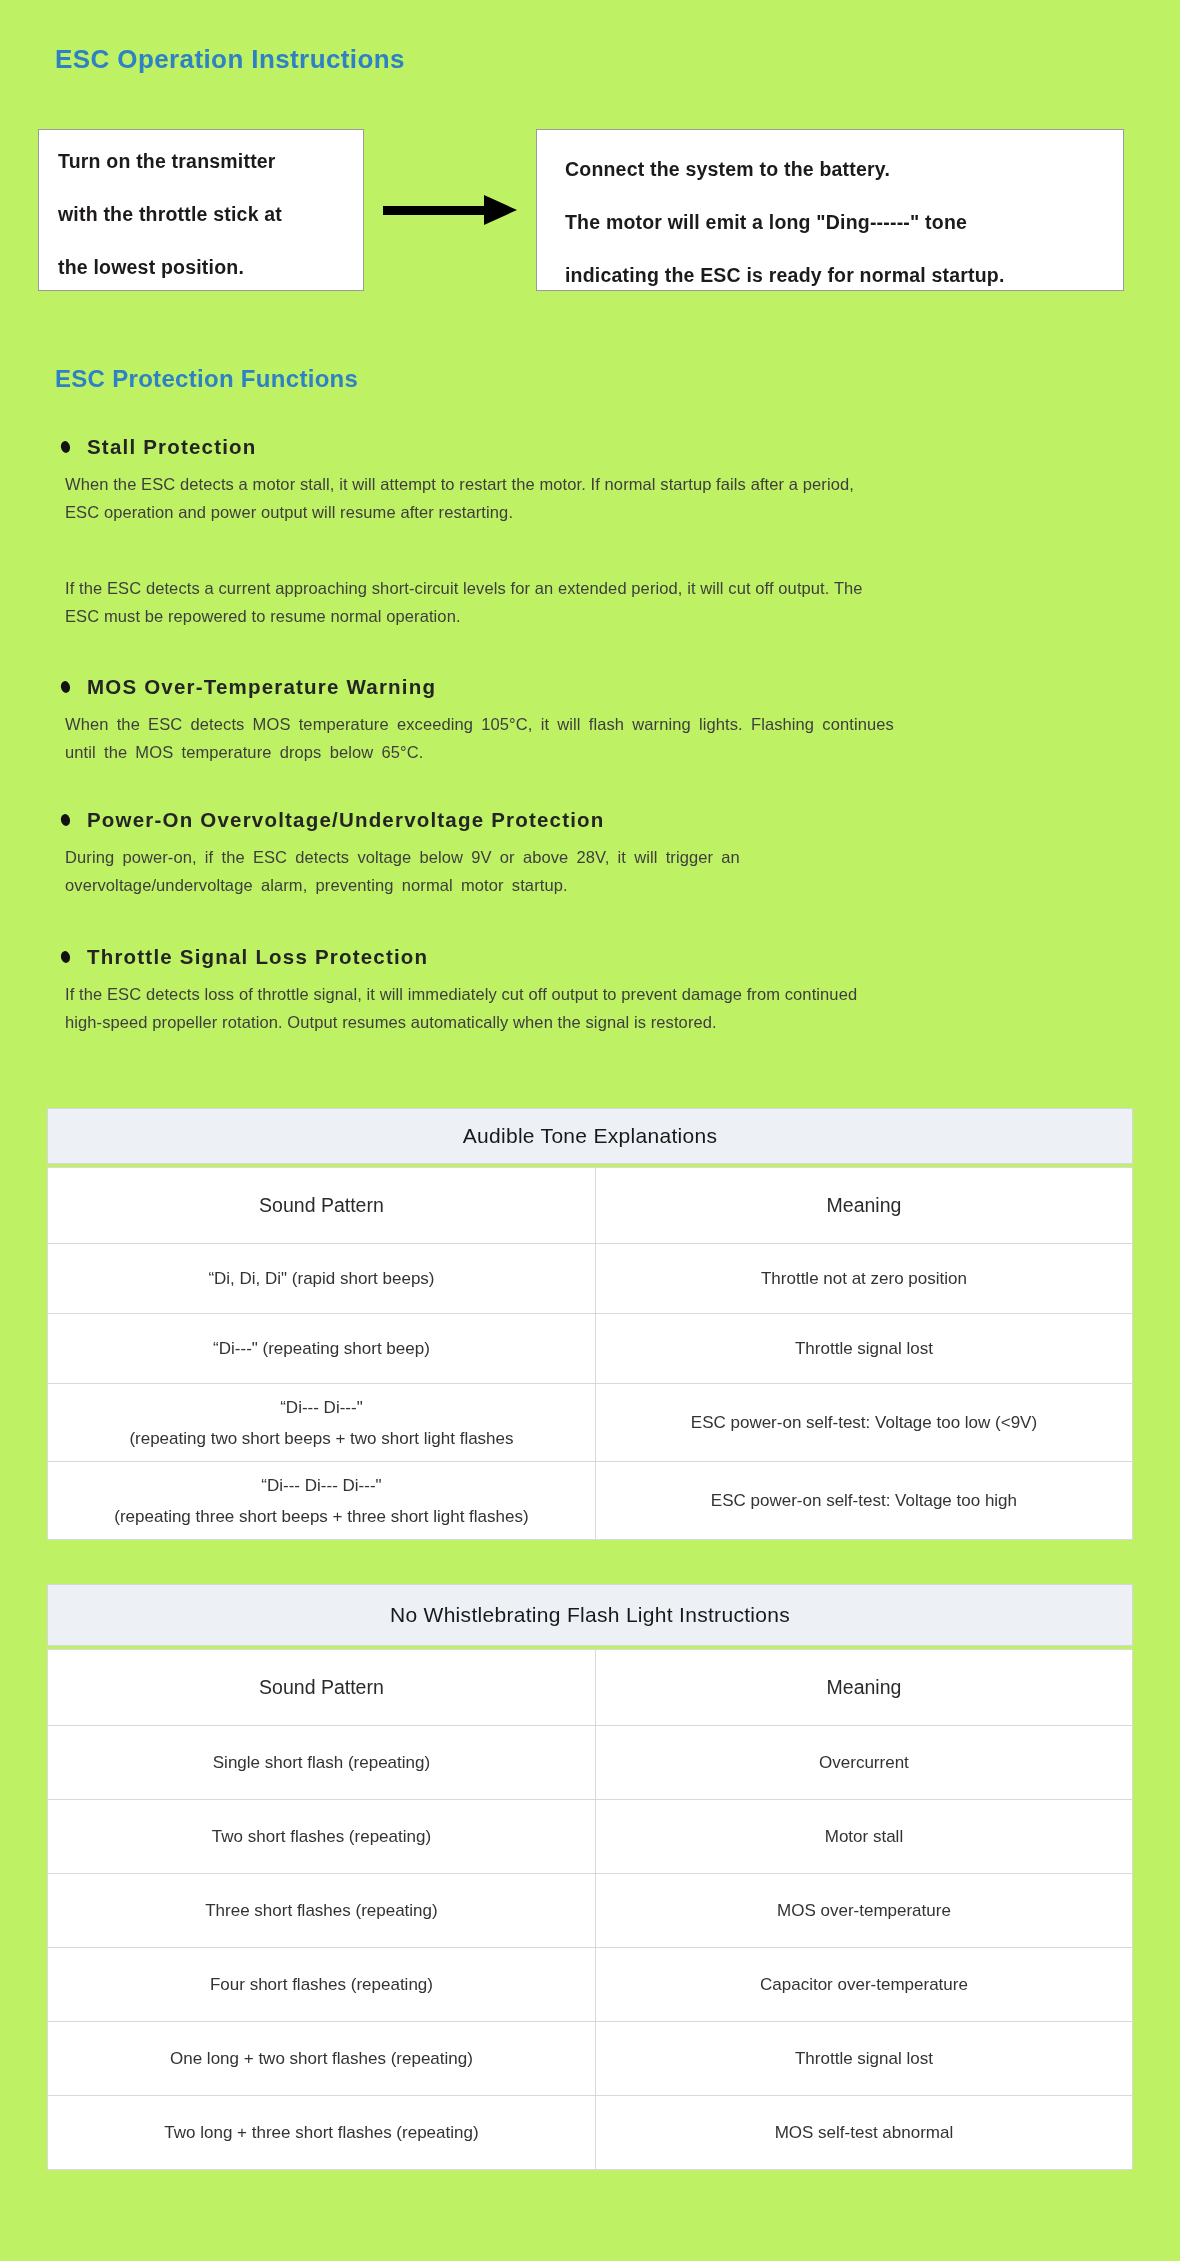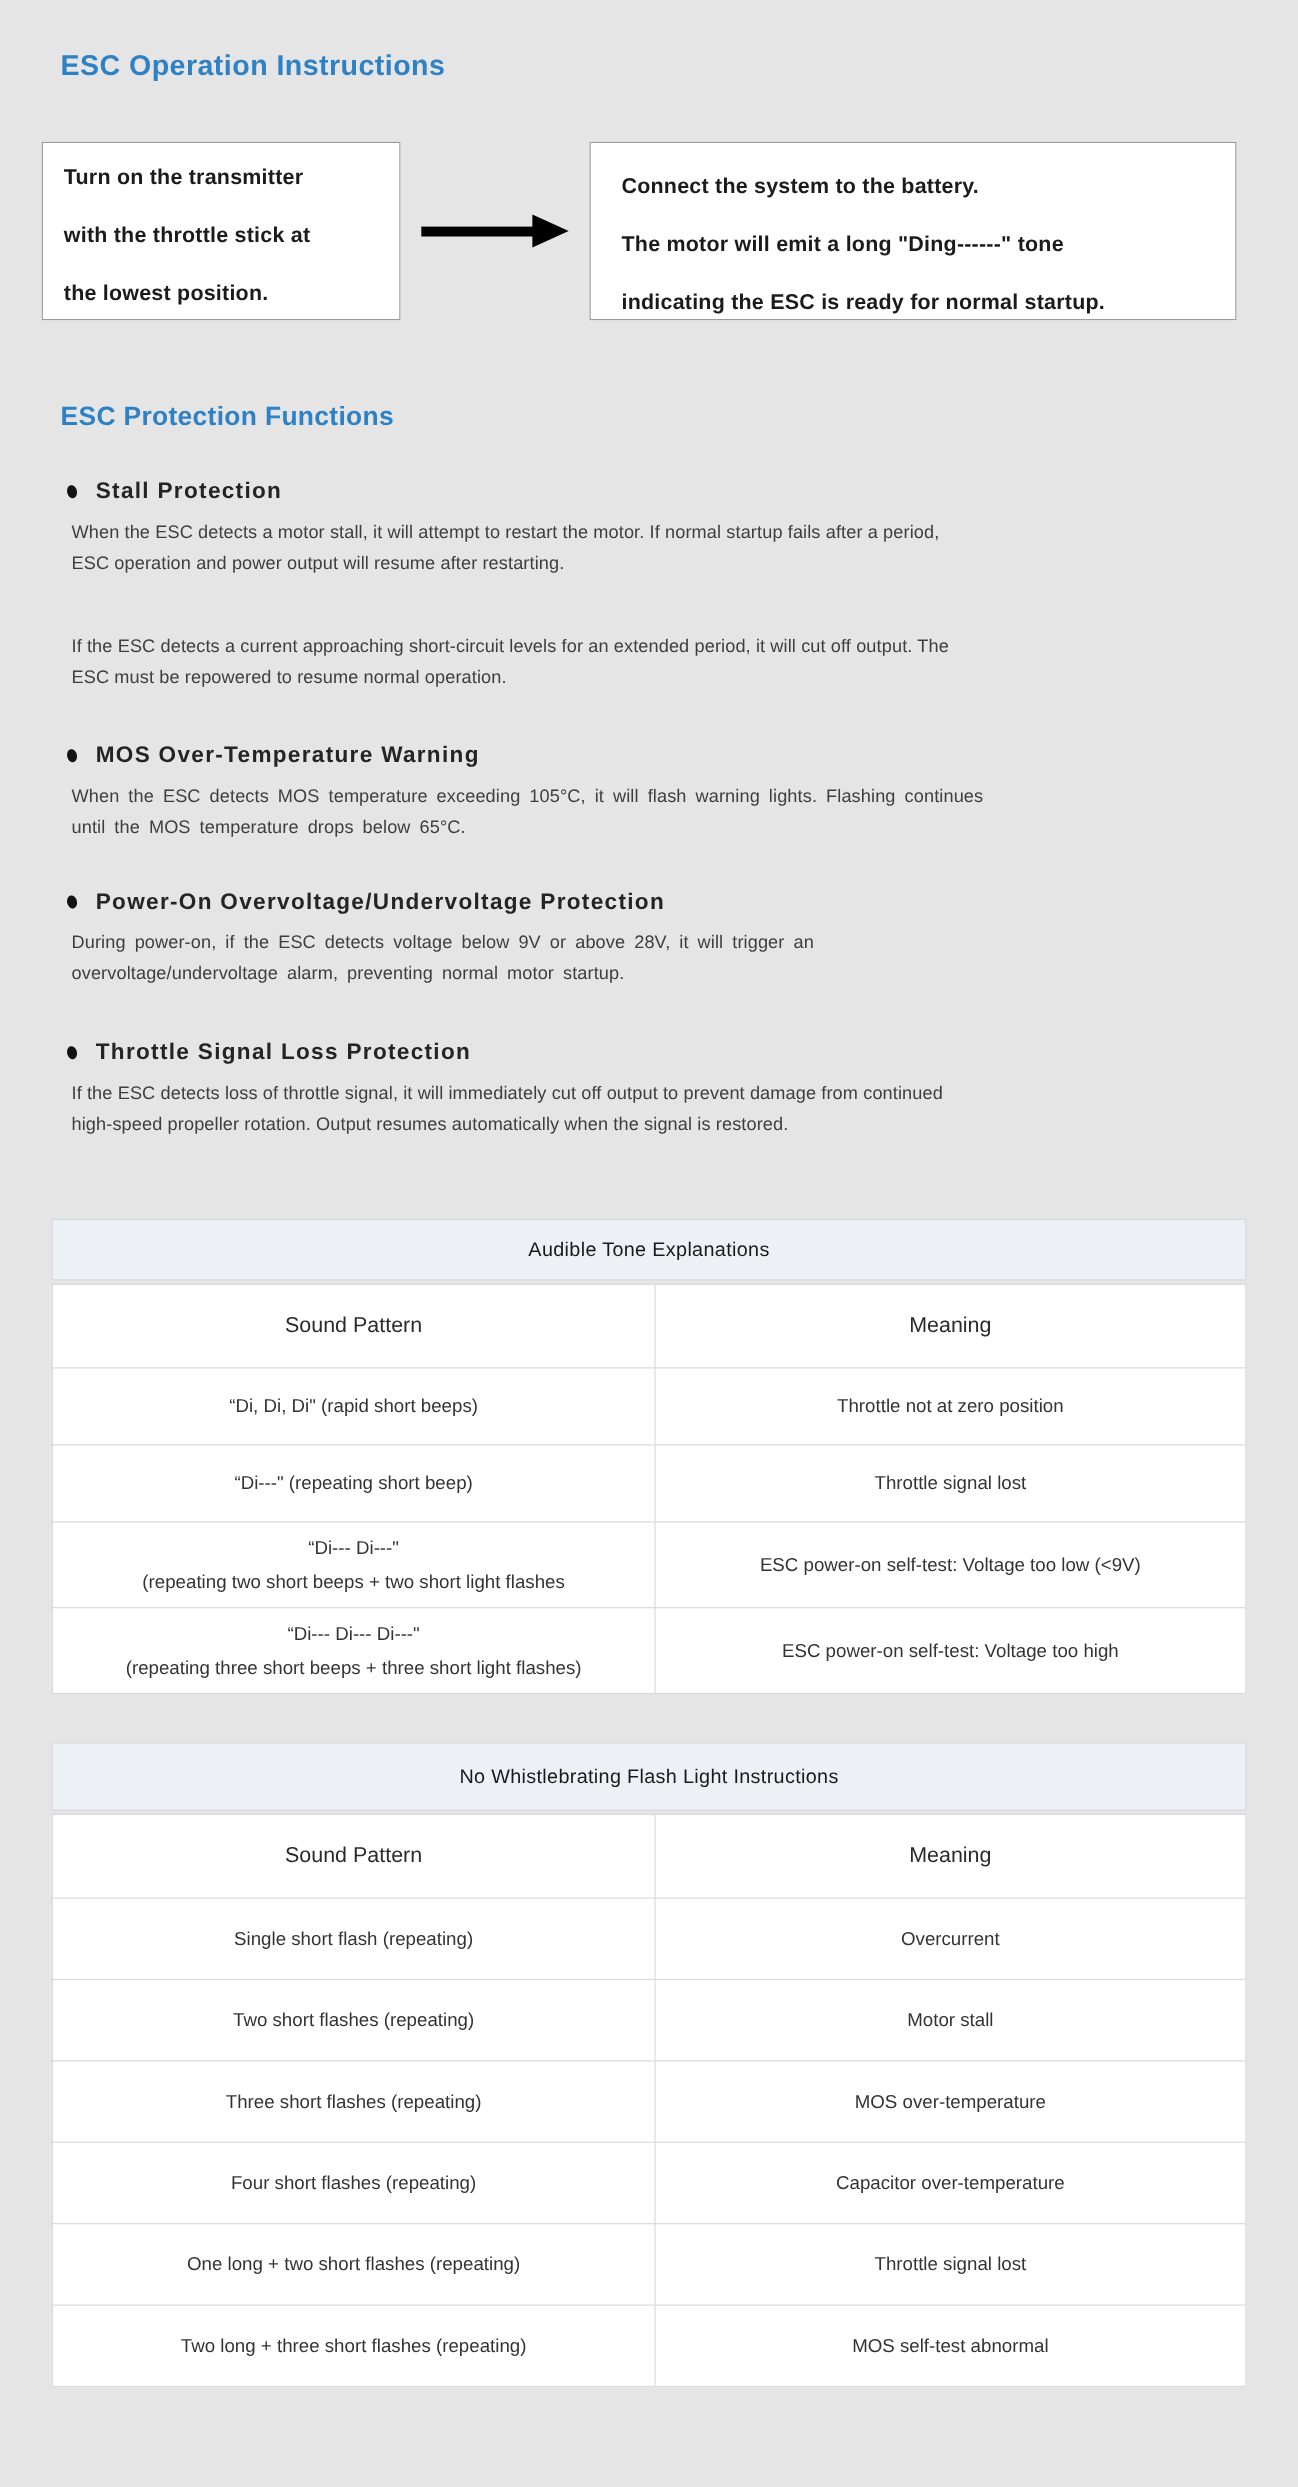--- a/index.html
+++ b/index.html
@@ -6,21 +6,21 @@
     --accent:#2e81c4;
     --ink:#1e1e1e;
     --body-ink:#3e3e3e;
     --cell-ink:#333333;
     --border:#d9d9d9;
     --caption-bg:#edf1f6;
   }
   *{margin:0;padding:0;box-sizing:border-box;}
   html,body{background:#ffffff;}
   body{font-family:"Liberation Sans","DejaVu Sans",sans-serif;}
-  .page{position:relative;width:1180px;height:2261px;background:#e5e5e5;overflow:hidden;}
+  .page{position:relative;width:1180px;height:2261px;background:#bef264;overflow:hidden;}
 
   
   .doc-title{
     margin:44px 0 0 55px;
     font-size:26px;font-weight:700;color:var(--accent);letter-spacing:.4px;
   }
 
   
   .flow-row{display:flex;align-items:stretch;margin:54px 0 0 38px;}
   .flow-box{border:1px solid #9b9b9b;height:162px;background:#fff;}
@@ -40,21 +40,21 @@
   .bullet-head{display:flex;align-items:center;margin-left:61px;}
   .bullet-dot{width:9px;height:12px;background:#121212;border-radius:50%;transform:rotate(-12deg);margin-right:17px;flex:none;}
   .bullet-title{font-size:20.5px;font-weight:600;color:#242424;letter-spacing:1.2px;}
   .bullet-body{margin:11px 0 0 65px;font-size:16.5px;color:var(--body-ink);line-height:28px;letter-spacing:.1px;}
   .bullet-body.spread{word-spacing:3.5px;}
 
   
   .tbl{width:1086px;margin-left:47px;}
   .tbl-caption{background:var(--caption-bg);border:1px solid #d3d6da;height:56px;
     display:flex;align-items:center;justify-content:center;
-    font-size:18px;color:#191919;font-weight:500;letter-spacing:.3px;}
+    font-size:21px;color:#191919;font-weight:500;letter-spacing:.3px;}
   .tbl-caption.tall{height:62px;}
   table{border-collapse:collapse;width:100%;margin-top:3px;table-layout:fixed;}
   col.c1{width:50.5%;}
   col.c2{width:49.5%;}
   td{border:1px solid var(--border);text-align:center;vertical-align:middle;
      color:var(--cell-ink);font-size:17px;background:#fff;}
   .tbl-colhead td{font-size:19.5px;color:#2a2a2a;height:76px;}
   .t1-row-s td{height:70px;}
   .t1-row-d td{height:78px;}
   .t2-row td{height:74px;}

